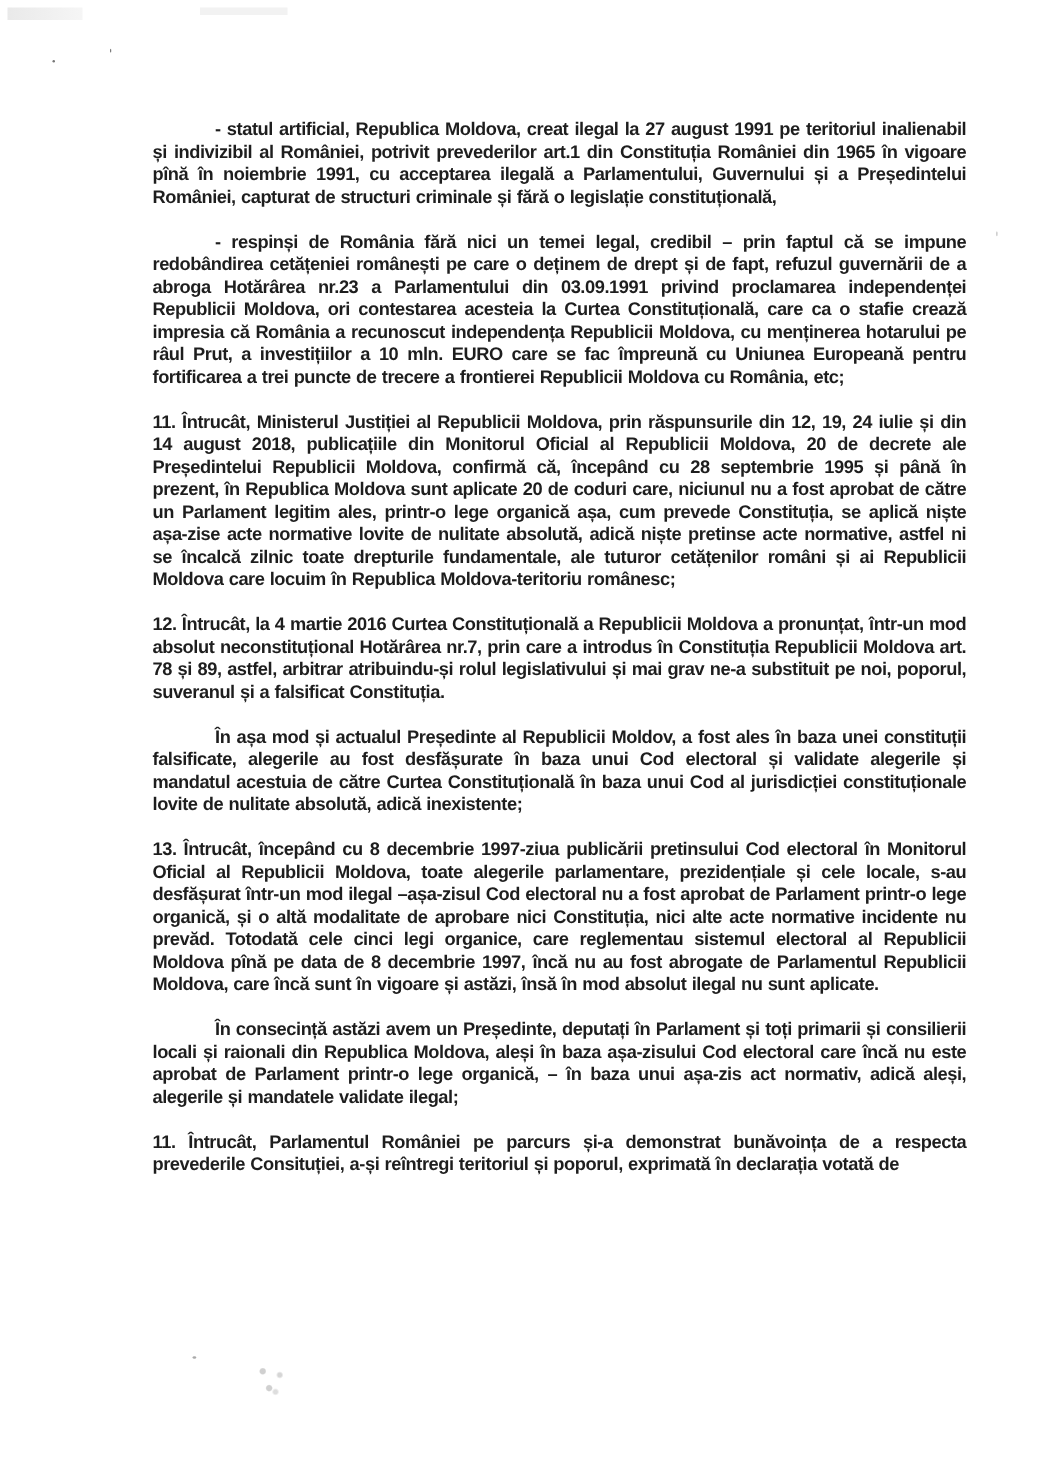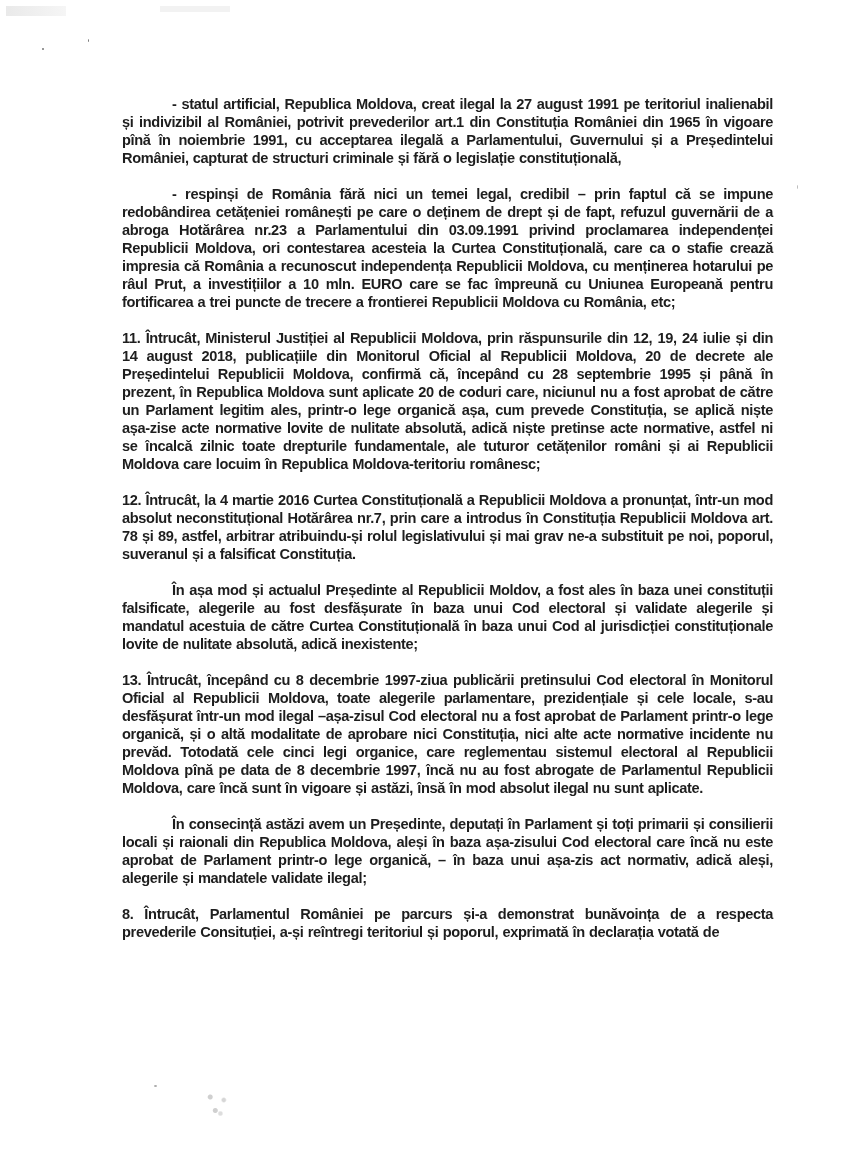--- a/index.html
+++ b/index.html
@@ -82,14 +82,14 @@
 <div class="smudge"></div>
 
 <div class="page">
   <p class="para indent">- statul artificial, Republica Moldova, creat ilegal la 27 august 1991 pe teritoriul inalienabil și indivizibil al României, potrivit prevederilor art.1 din Constituția României din 1965 în vigoare pînă în noiembrie 1991, cu acceptarea ilegală a Parlamentului, Guvernului și a Președintelui României, capturat de structuri criminale și fără o legislație constituțională,</p>
   <p class="para indent">- respinși de România fără nici un temei legal, credibil – prin faptul că se impune redobândirea cetățeniei românești pe care o deținem de drept și de fapt, refuzul guvernării de a abroga Hotărârea nr.23 a Parlamentului din 03.09.1991 privind proclamarea independenței Republicii Moldova, ori contestarea acesteia la Curtea Constituțională, care ca o stafie crează impresia că România a recunoscut independența Republicii Moldova, cu menținerea hotarului pe râul Prut, a investițiilor a 10 mln. EURO care se fac împreună cu Uniunea Europeană pentru fortificarea a trei puncte de trecere a frontierei Republicii Moldova cu România, etc;</p>
   <p class="para">11. Întrucât, Ministerul Justiției al Republicii Moldova, prin răspunsurile din 12, 19, 24 iulie și din 14 august 2018, publicațiile din Monitorul Oficial al Republicii Moldova, 20 de decrete ale Președintelui Republicii Moldova, confirmă că, începând cu 28 septembrie 1995 și până în prezent, în Republica Moldova sunt aplicate 20 de coduri care, niciunul nu a fost aprobat de către un Parlament legitim ales, printr-o lege organică așa, cum prevede Constituția, se aplică niște așa-zise acte normative lovite de nulitate absolută, adică niște pretinse acte normative, astfel ni se încalcă zilnic toate drepturile fundamentale, ale tuturor cetățenilor români și ai Republicii Moldova care locuim în Republica Moldova-teritoriu românesc;</p>
   <p class="para">12. Întrucât, la 4 martie 2016 Curtea Constituțională a Republicii Moldova a pronunțat, într-un mod absolut neconstituțional Hotărârea nr.7, prin care a introdus în Constituția Republicii Moldova art. 78 și 89, astfel, arbitrar atribuindu-și rolul legislativului și mai grav ne-a substituit pe noi, poporul, suveranul și a falsificat Constituția.</p>
   <p class="para indent">În așa mod și actualul  Președinte al Republicii Moldov, a fost ales în baza unei constituții falsificate, alegerile au fost desfășurate în baza unui Cod electoral și validate alegerile și mandatul acestuia de către Curtea Constituțională în baza unui Cod al jurisdicției constituționale lovite de nulitate absolută, adică inexistente;</p>
   <p class="para">13. Întrucât, începând cu 8 decembrie 1997-ziua publicării pretinsului Cod electoral în Monitorul Oficial al Republicii Moldova, toate alegerile parlamentare, prezidențiale și cele locale, s-au desfășurat într-un mod ilegal –așa-zisul Cod electoral nu a fost aprobat de Parlament printr-o lege organică, și o altă modalitate de aprobare nici Constituția, nici alte acte normative incidente nu prevăd. Totodată cele cinci legi organice, care reglementau sistemul electoral al Republicii Moldova pînă pe data de 8 decembrie 1997, încă nu au fost abrogate de Parlamentul Republicii Moldova, care încă sunt în vigoare și astăzi, însă în mod absolut ilegal nu sunt aplicate.</p>
   <p class="para indent">În consecință astăzi avem un Președinte, deputați în Parlament  și toți primarii și consilierii locali și raionali din Republica Moldova, aleși în baza așa-zisului Cod electoral care încă nu este aprobat de Parlament printr-o lege organică, – în baza unui așa-zis act normativ, adică aleși, alegerile și mandatele validate ilegal;</p>
-  <p class="para">8. Întrucât, Parlamentul României pe parcurs și-a demonstrat bunăvoința de a respecta prevederile Consituției, a-și reîntregi teritoriul și poporul, exprimată în declarația votată de</p>
+  <p class="para">11. Întrucât, Parlamentul României pe parcurs și-a demonstrat bunăvoința de a respecta prevederile Consituției, a-și reîntregi teritoriul și poporul, exprimată în declarația votată de</p>
 </div>
 
 </body></html>

